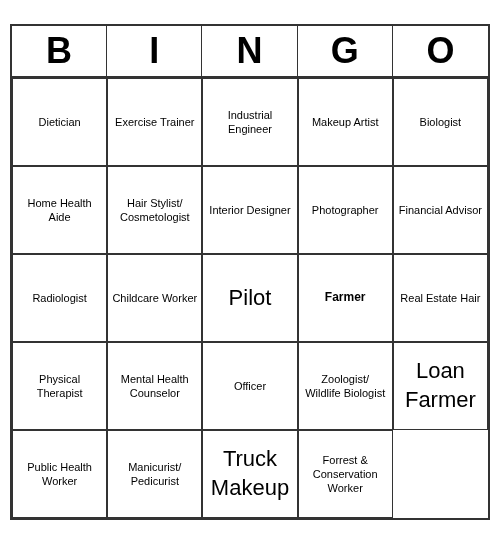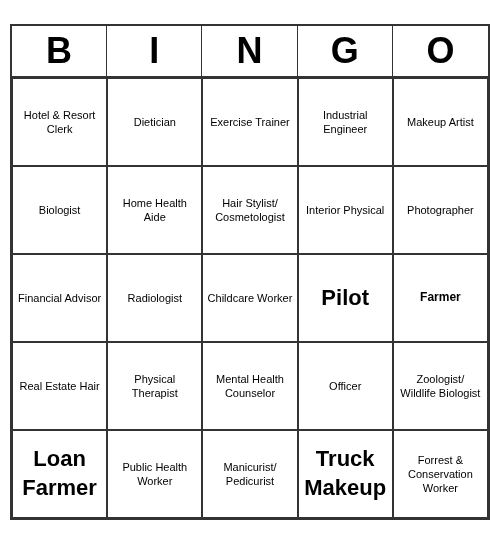--- a/index.html
+++ b/index.html
@@ -42,42 +42,39 @@
       text-align: center;
       padding: 4px;
       min-height: 88px;
     }
     .bingo-cell span {
       font-size: 11px;
       line-height: 1.3;
     }
     .bingo-cell.large span {
       font-size: 22px;
-      font-weight: bold;
+      font-weight: normal;
     }
     .bingo-cell.medium span {
       font-size: 12px;
       font-weight: bold;
     }
   </style>
 </head>
 <body>
 
 <div class="bingo-card">
   <div class="bingo-header">
   <div class="bingo-header-cell">B</div>
       <div class="bingo-header-cell">I</div>
       <div class="bingo-header-cell">N</div>
       <div class="bingo-header-cell">G</div>
       <div class="bingo-header-cell">O</div>
     </div>
   <div class="bingo-grid">
-  <div class="bingo-cell">
-        <span>Hotel &amp; Resort Clerk</span>
-      </div>
       <div class="bingo-cell">
         <span>Dietician</span>
       </div>
       <div class="bingo-cell">
         <span>Exercise Trainer</span>
       </div>
       <div class="bingo-cell">
         <span>Industrial Engineer</span>
       </div>
       <div class="bingo-cell">
@@ -86,21 +83,21 @@
       <div class="bingo-cell">
         <span>Biologist</span>
       </div>
       <div class="bingo-cell">
         <span>Home Health Aide</span>
       </div>
       <div class="bingo-cell">
         <span>Hair Stylist/ Cosmetologist</span>
       </div>
       <div class="bingo-cell">
-        <span>Interior Physical</span>
+        <span>Interior Designer</span>
       </div>
       <div class="bingo-cell">
         <span>Photographer</span>
       </div>
       <div class="bingo-cell">
         <span>Financial Advisor</span>
       </div>
       <div class="bingo-cell">
         <span>Radiologist</span>
       </div>

